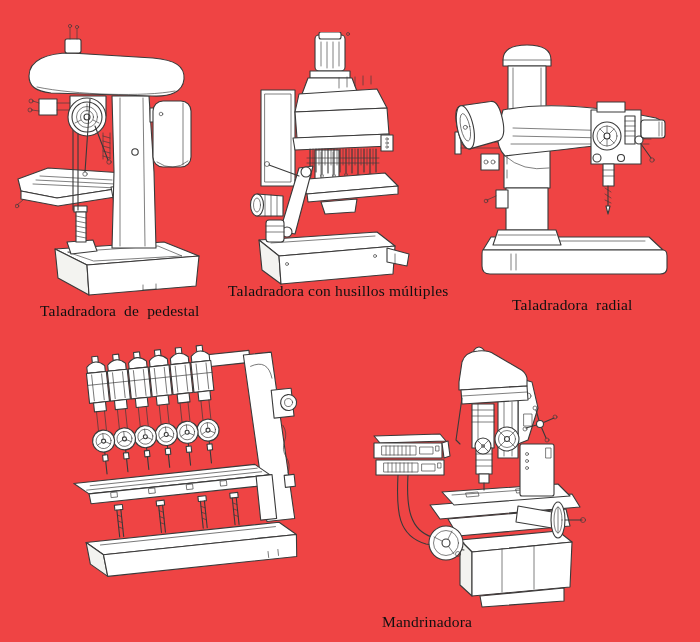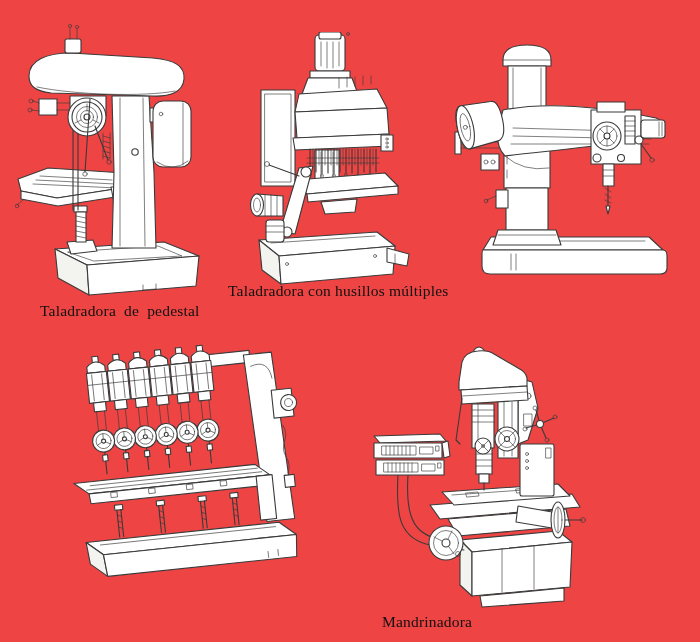--- a/index.html
+++ b/index.html
@@ -391,15 +391,16 @@
       <circle cx="80" cy="199" r="17" fill="#fff"></circle>
       <circle class="thin" cx="80" cy="199" r="12.5"></circle>
       <path class="thin" d="M80,199 L68,193 M80,199 L86,187 M80,199 L88,210"></path>
       <circle cx="80" cy="199" r="4" fill="#fff"></circle>
       <circle class="thin" cx="92" cy="210" r="2.5"></circle>
     </g>
   </svg>
 
   <div class="caption wsp" style="left:40px;top:302px">Taladradora de pedestal</div>
   <div class="caption" style="left:228px;top:282px">Taladradora con husillos múltiples</div>
+  <div class="caption wsp" style="left:512px;top:296px">Taladradora radial</div>
   <div class="caption" style="left:382px;top:613px">Mandrinadora</div>
 
 </div>
 
 </body></html>

